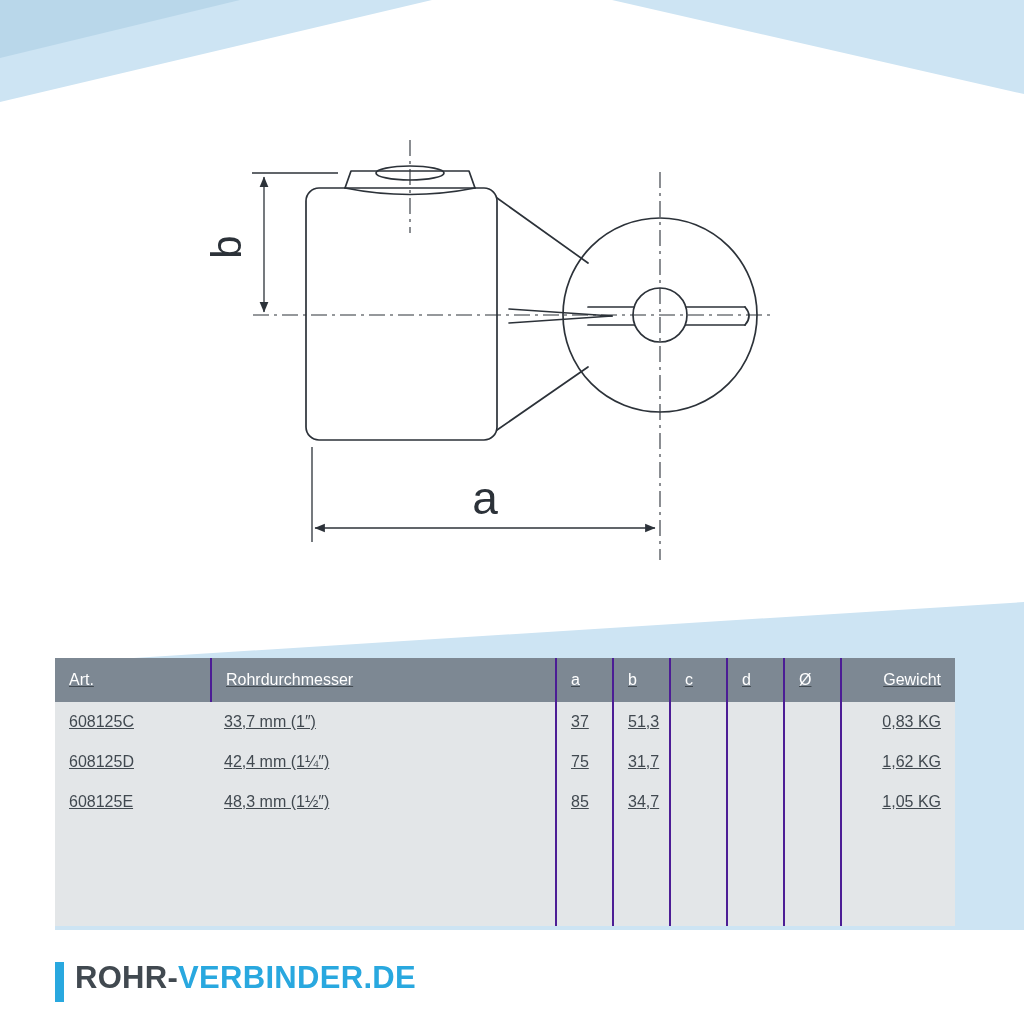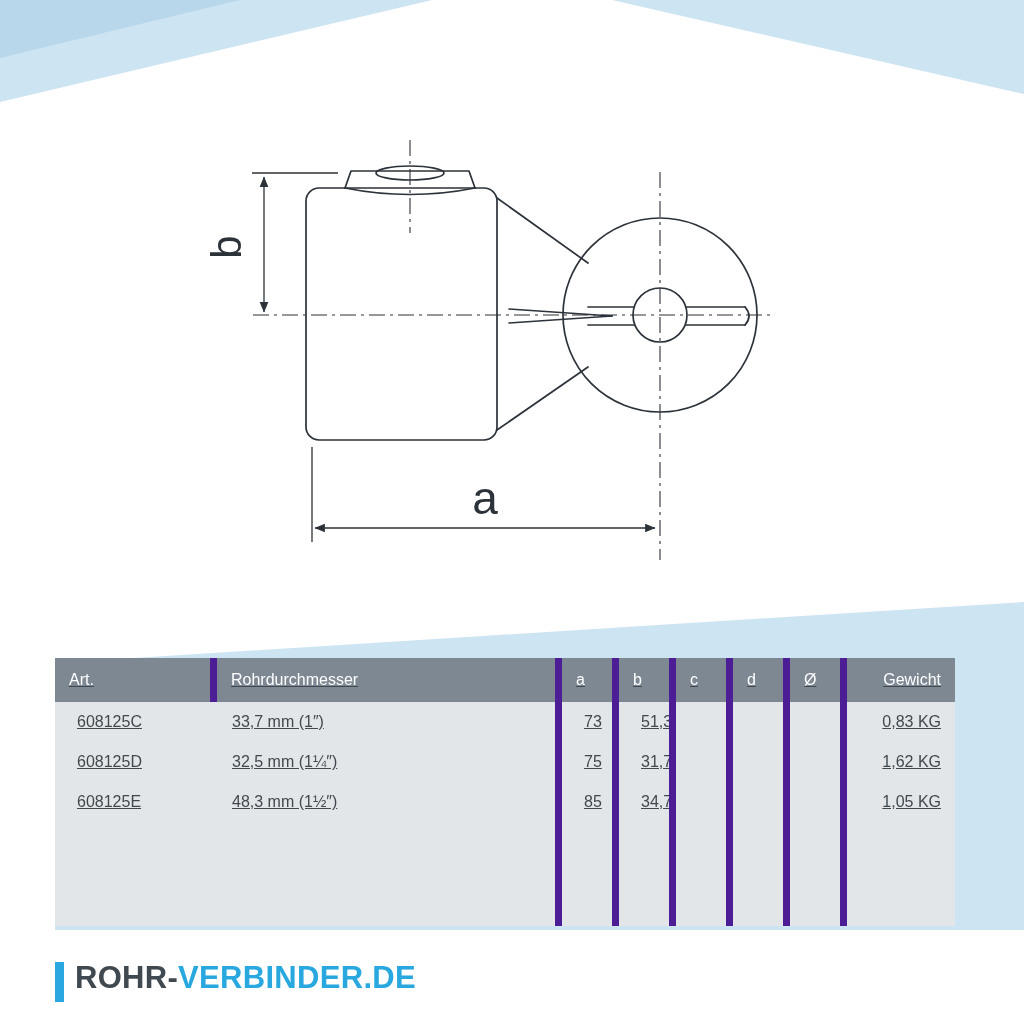--- a/index.html
+++ b/index.html
@@ -27,24 +27,24 @@
   .trow { display:contents; }
   .th {
     background:var(--table-header-bg, #7d8893);
     color:#ffffff;
     display:flex; align-items:center;
     padding-left:14px;
     white-space:nowrap; overflow:hidden;
   }
   .td {
     display:flex; align-items:center;
-    padding-left:22px;
+    padding-left:14px;
     white-space:nowrap; overflow:hidden;
   }
-  .sep { border-left:7px solid #4c1d95; }
+  .sep { border-left:2px solid #4c1d95; }
   .right { justify-content:flex-end; padding-right:14px; padding-left:20px; }
 
   
   .logo {
     position:absolute; left:55px; top:962px;
     display:flex; cursor:pointer;
   }
   .logo-bar {
     width:9px; height:40px;
     background:var(--accent-blue, #29a8df);
@@ -117,31 +117,31 @@
       <div class="th sep">b</div>
       <div class="th sep">c</div>
       <div class="th sep">d</div>
       <div class="th sep">Ø</div>
       <div class="th sep right">Gewicht</div>
     </div>
 
     <div class="trow">
       <div class="td">608125C</div>
       <div class="td">33,7 mm (1″)</div>
-      <div class="td sep">73</div>
+      <div class="td sep">37</div>
       <div class="td sep">51,3</div>
       <div class="td sep"></div>
       <div class="td sep"></div>
       <div class="td sep"></div>
       <div class="td sep right">0,83 KG</div>
     </div>
 
     <div class="trow">
       <div class="td">608125D</div>
-      <div class="td">32,5 mm (1¼″)</div>
+      <div class="td">42,4 mm (1¼″)</div>
       <div class="td sep">75</div>
       <div class="td sep">31,7</div>
       <div class="td sep"></div>
       <div class="td sep"></div>
       <div class="td sep"></div>
       <div class="td sep right">1,62 KG</div>
     </div>
 
     <div class="trow">
       <div class="td">608125E</div>

